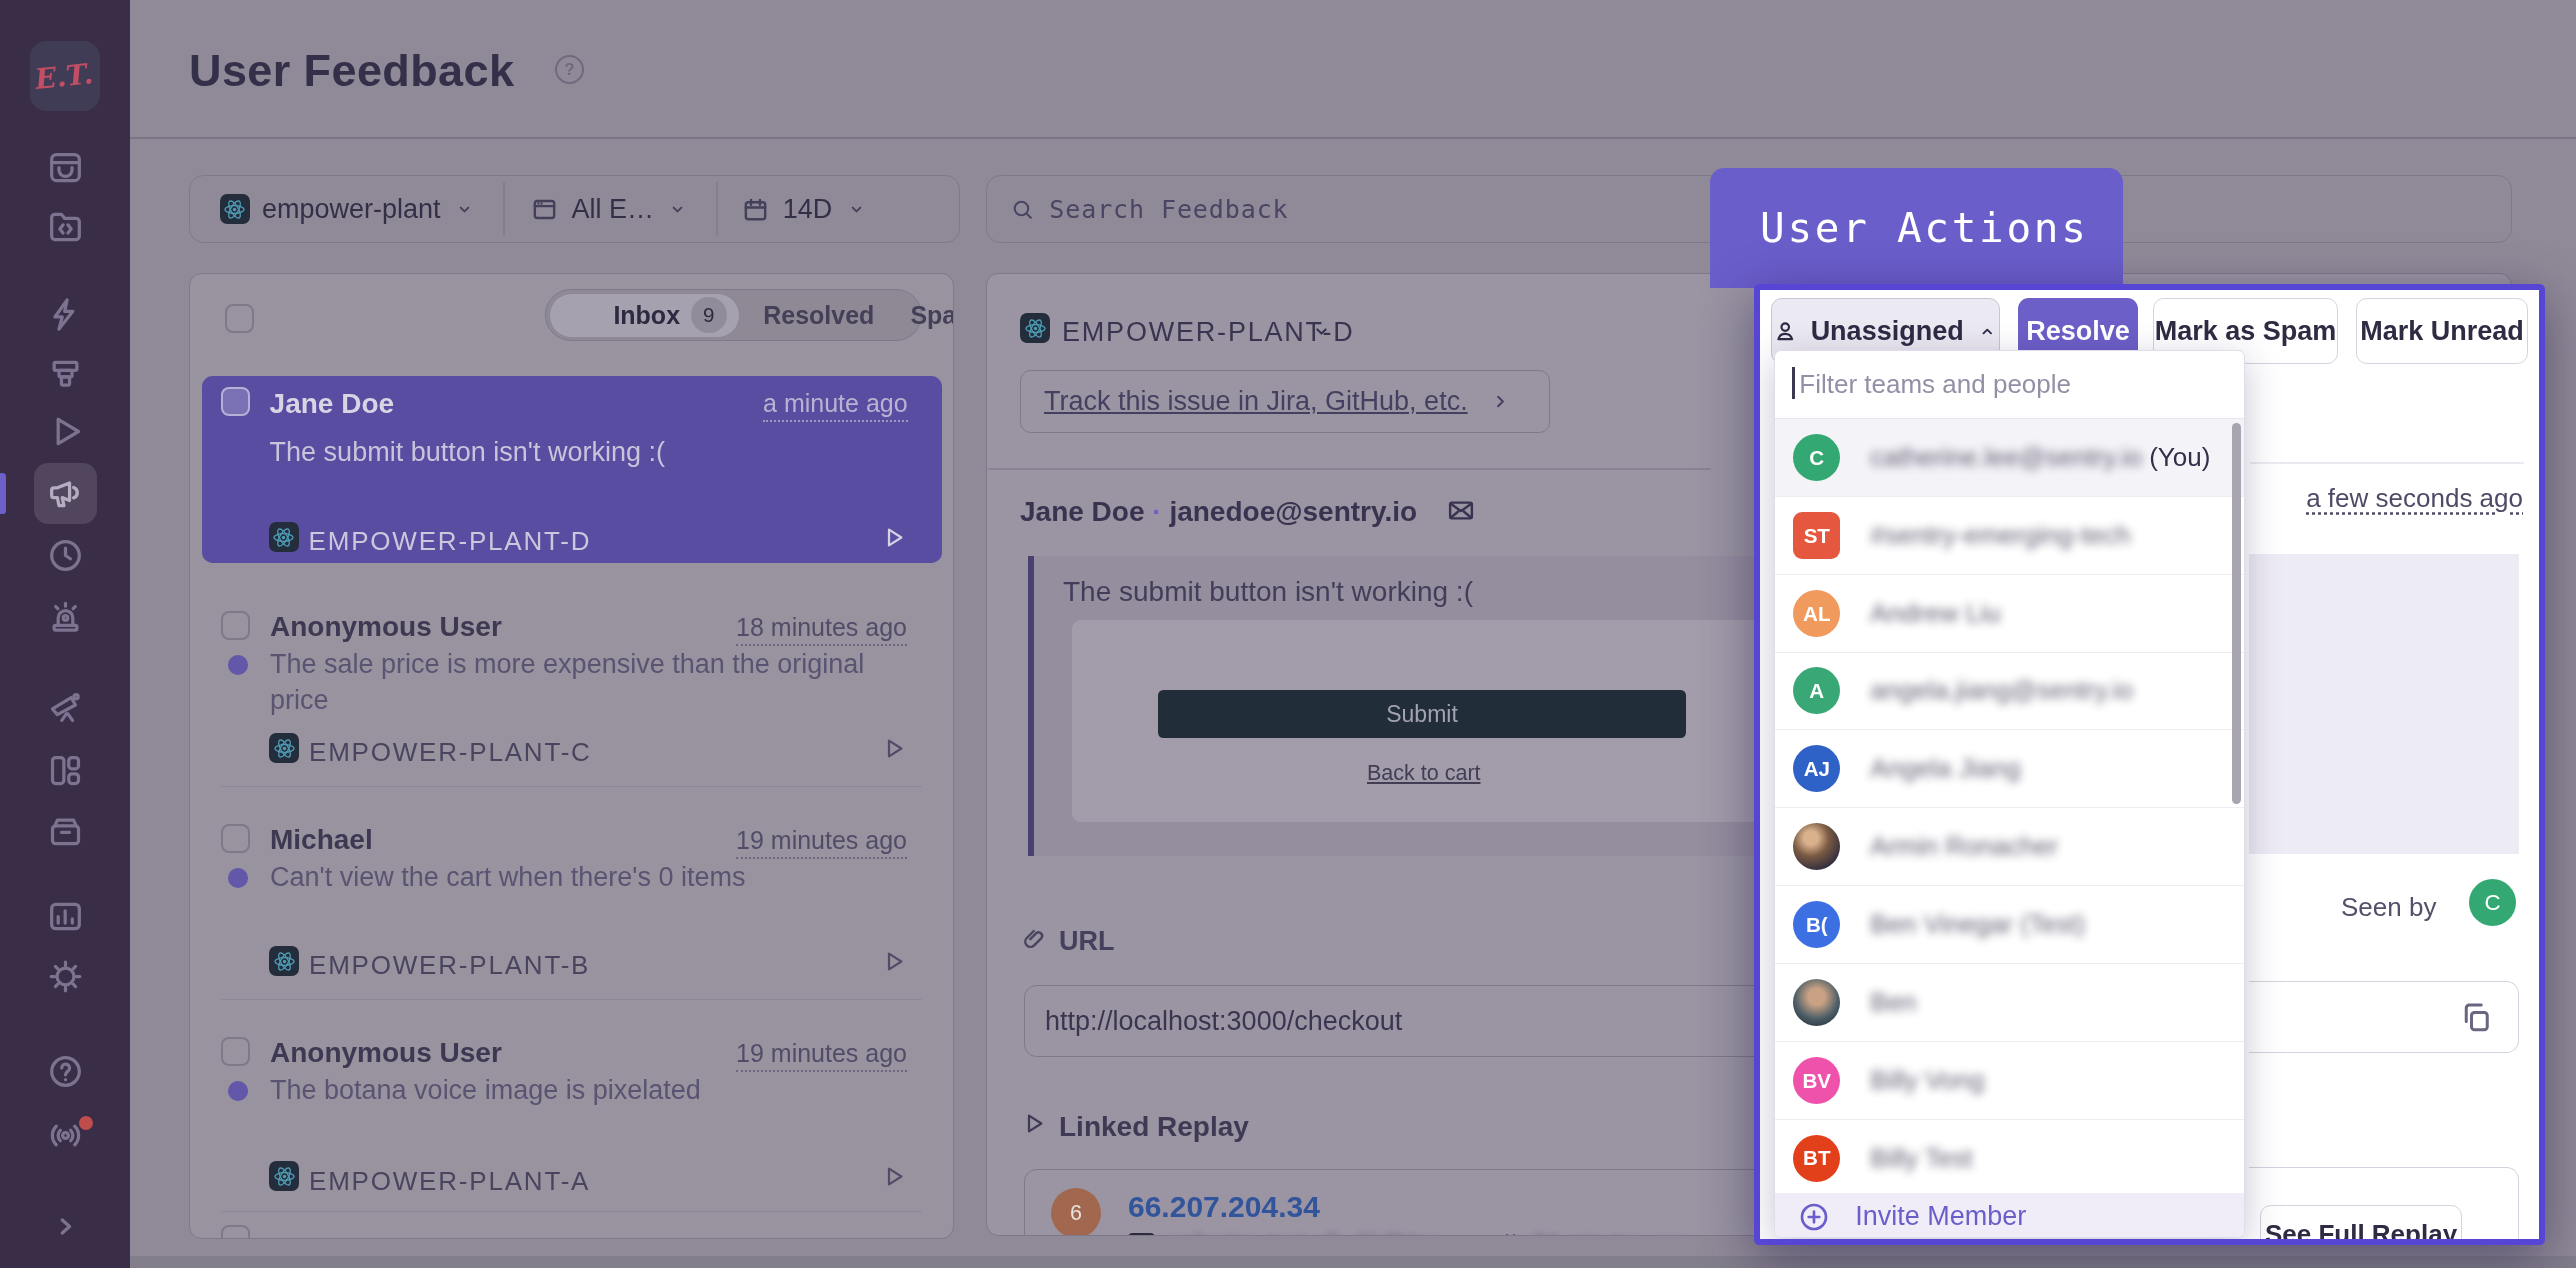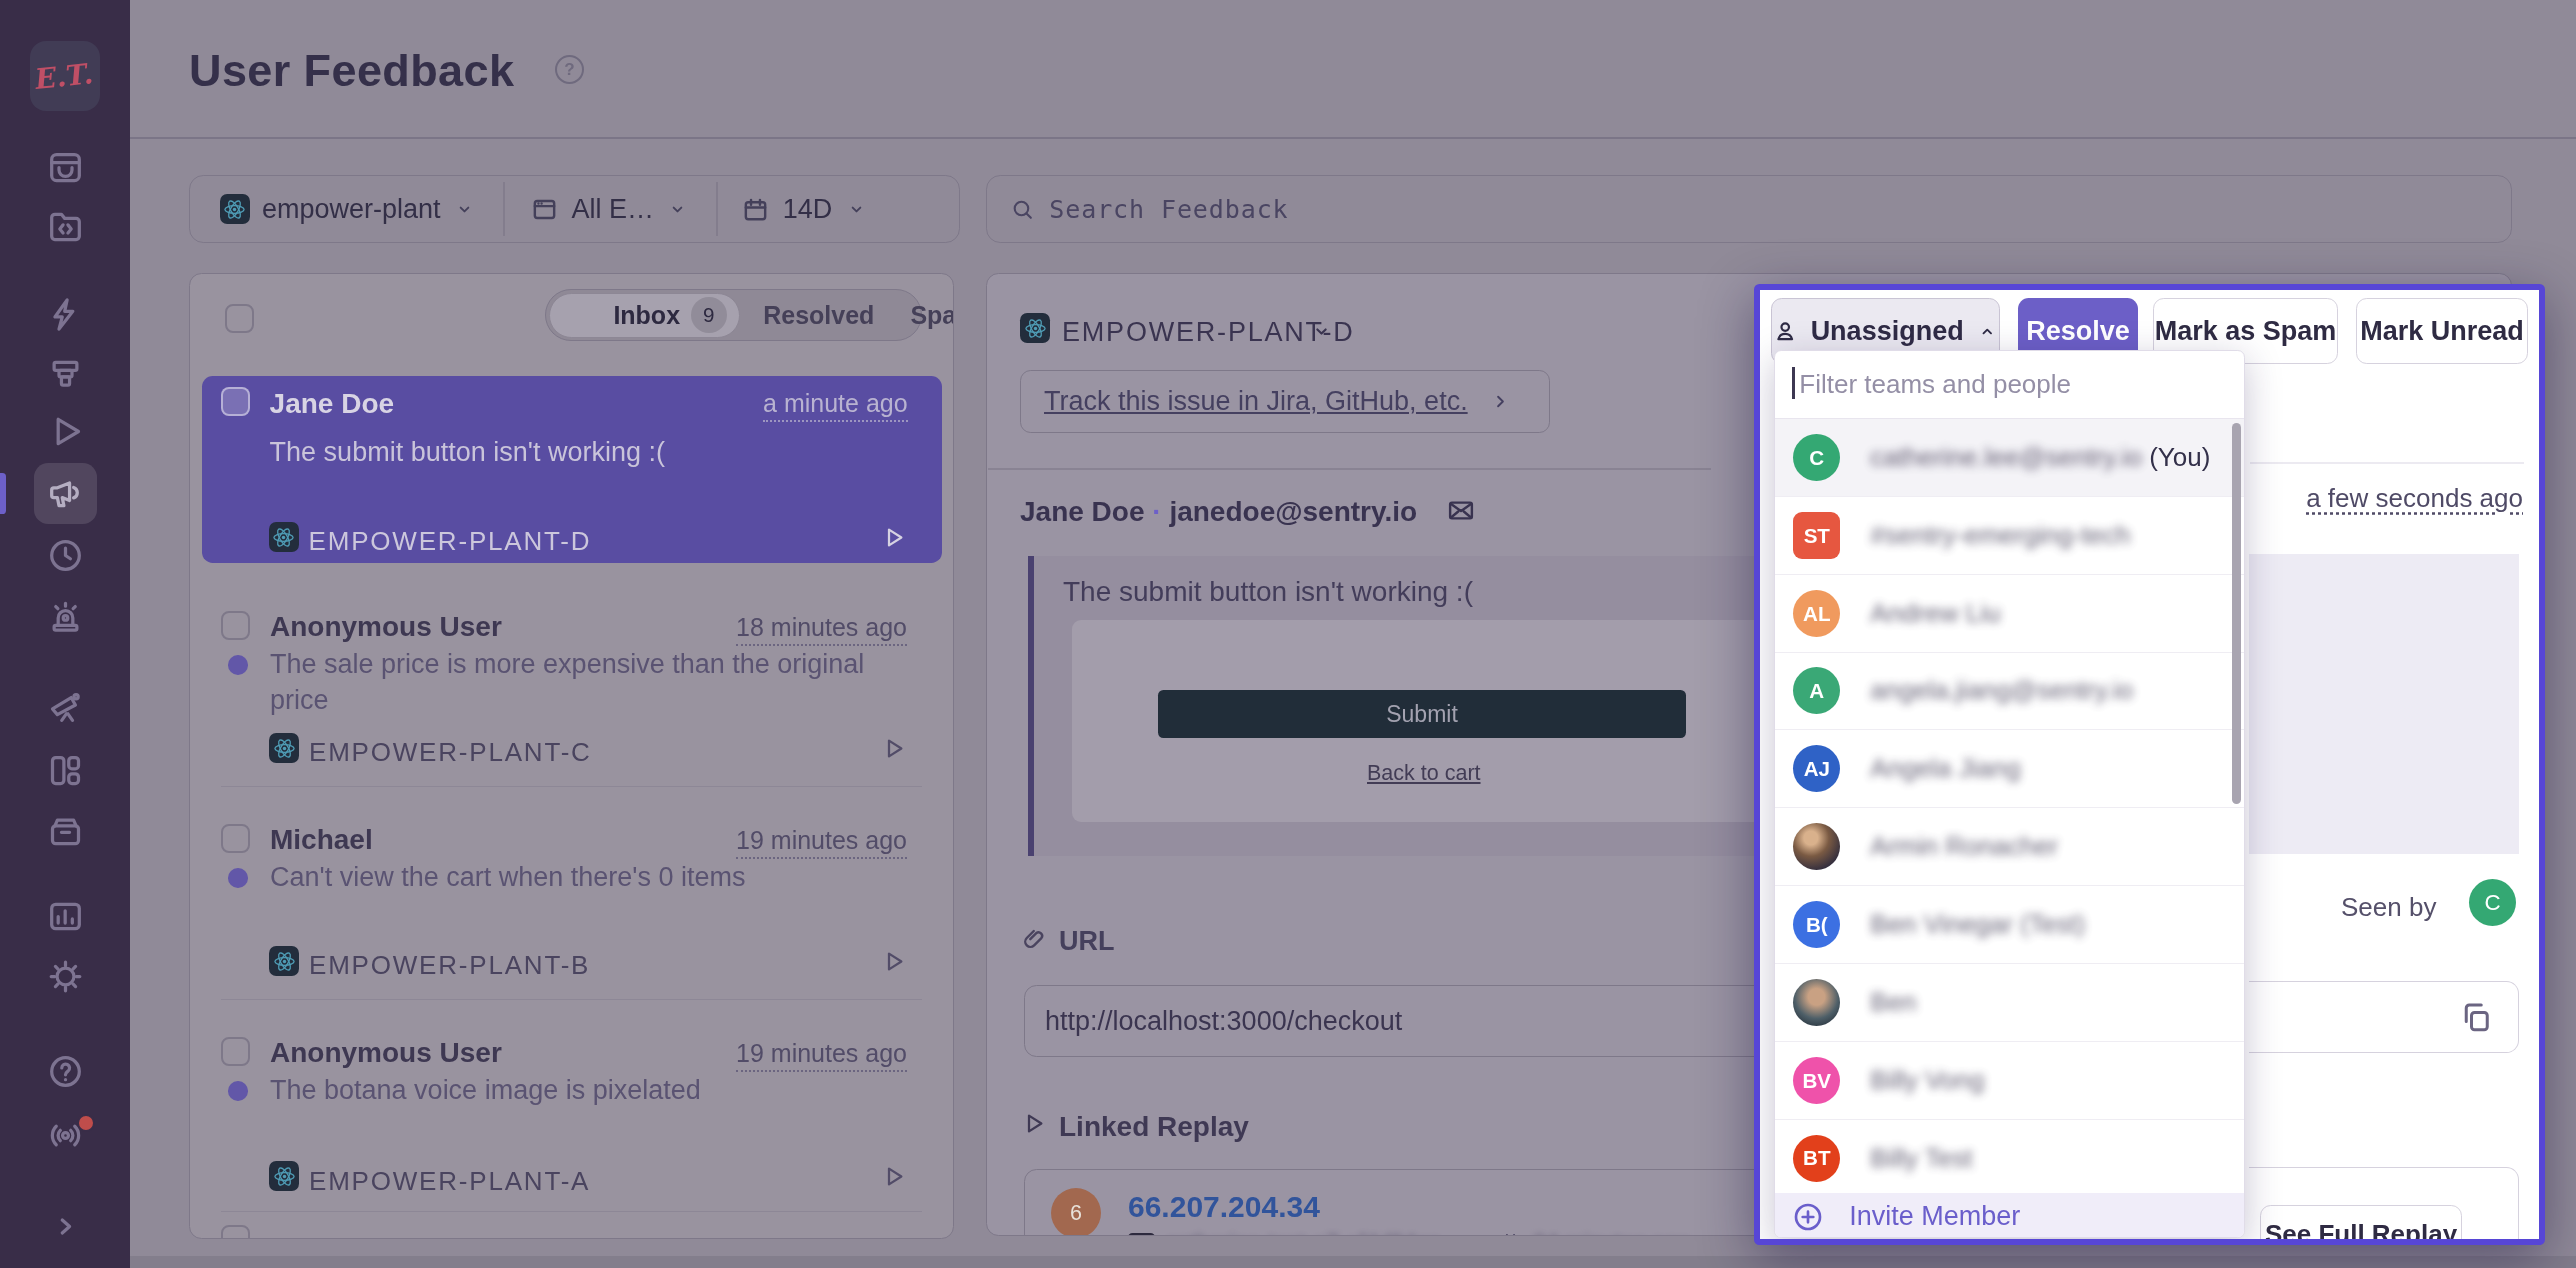--- a/index.html
+++ b/index.html
@@ -466,20 +466,21 @@
             <path d="M4 10.4h16M8.3 4v4M15.7 4v4"></path>
           </g>
         </svg>
       <span class="abs blurred2" style="left:508px; top:61px; font-size:23px; color:#4a4460">34 minutes ago</span>
     </div>
   </div>
 
   <div class="abs" style="left:2504px; top:445px; width:10.7px; height:199px; border-radius:5.4px; background:#6e6979"></div>
   <div class="abs" style="left:130px; top:1256px; width:2446px; height:12.5px; background:#837e8c"></div>
 
+  <div class="abs spot-tag mono">User Actions</div>
 
   <div class="abs spot-panel">
 
     <div class="abs btn btn-gray" style="left:10.7px; top:8px; width:229px; height:66px; gap:12.5px">
       <svg width="27" height="27" viewBox="0 0 24 24">
           <g class="ic">
             <circle cx="12" cy="8" r="3.4"></circle>
             <path d="M5.8 19a6.4 6.4 0 0 1 12.4 0z"></path>
           </g>
         </svg>
@@ -550,21 +551,21 @@
       </div>
       <div class="dd-row" style="top:691px">
         <span class="av" style="background-color: rgb(239, 82, 170);">BV</span>
         <span class="dd-name blurred">Billy Vong</span>
       </div>
       <div class="dd-row" style="top:768px; border-bottom:none">
         <span class="av" style="background-color: rgb(226, 64, 27);">BT</span>
         <span class="dd-name blurred">Billy Test</span>
       </div>
 
-      <div class="abs" style="left:0; top:842px; width:100%; height:47px; background:#f0edf9; display:flex; align-items:center; padding-left:17px; gap:25px">
+      <div class="abs" style="left:0; top:842px; width:100%; height:47px; background:#f0edf9; display:flex; align-items:center; padding-left:23px; gap:25px">
         <svg width="32" height="32" viewBox="0 0 24 24" style="color:#6a5ecb">
             <g class="ic">
               <circle cx="12" cy="12" r="9"></circle>
               <path d="M12 8v8M8 12h8"></path>
             </g>
           </svg>
         <span style="font-size:27px; color:#6a5ecb">Invite Member</span>
       </div>
       <div class="abs thumb" style="right:3.6px; top:72px; width:9px; height:381px"></div>
     </div>

